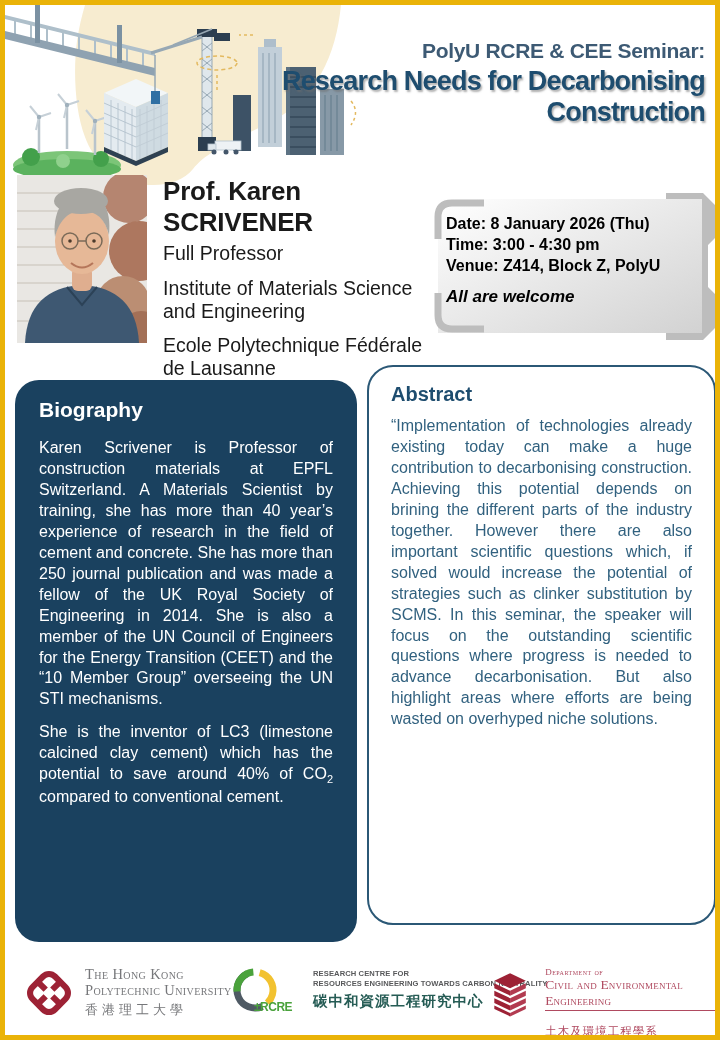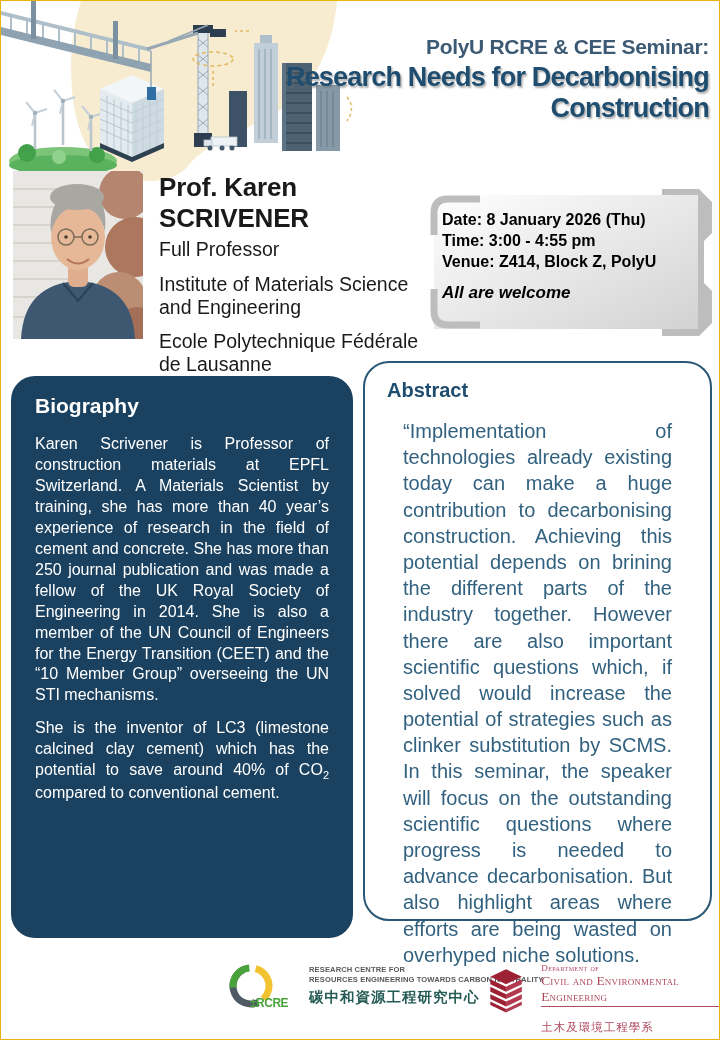--- a/index.html
+++ b/index.html
@@ -1,19 +1,19 @@
 <!DOCTYPE html>
 <html style="--kicker: #3d5a74; --title: #1e4d6f; --bio-bg: #1a415f; --abs-border: #2b5876; --abs-text: #31617f; --cream: #f7ecd0; --polyu-red: #9d2235; --polyu-gray: #76777a; --cee-rose: #b04a60; --rcre-green: #4aa23c; --rcre-yellow: #f2c230; --rcre-slate: #4f5a64; --rcre-teal: #265c55;"><head>
 <meta charset="utf-8">
 <style>
   * { box-sizing: border-box; }
   body { margin: 0; background: #ffffff; font-family: "Liberation Sans", sans-serif; }
   #poster {
     position: relative; width: 720px; height: 1040px; margin: 0 auto;
-    background: #ffffff; overflow: hidden; border: 1px solid #eab308;
+    background: #ffffff; overflow: hidden; border: 5px solid #eab308;
   }
 
   
   .illus { position: absolute; left: 0; top: 0; width: 400px; height: 190px; }
   .head-text { position: absolute; right: 10px; top: 34px; text-align: right; }
   .kicker {
     font-size: 21px; font-weight: 700; color: var(--kicker, #3d5a74);
     letter-spacing: -0.3px; margin-bottom: 3px;
   }
   .title {
@@ -45,21 +45,21 @@
   .bio-panel h2 { margin: 0 0 16px; font-size: 21px; font-weight: 700; }
   .bio-panel p { margin: 0 0 12px; font-size: 16px; line-height: 1.31; text-align: justify; }
   .bio-panel sub { font-size: 11px; }
 
   .abs-panel {
     position: absolute; left: 362px; top: 360px; width: 349px; height: 560px;
     background: #ffffff; border: 2px solid var(--abs-border, #2b5876);
     border-radius: 26px; padding: 16px 22px;
   }
   .abs-panel h2 { margin: 0 0 10px; font-size: 20px; font-weight: 700; color: var(--title, #1e4d6f); }
-  .abs-panel p { margin: 16px; font-size: 20px; line-height: 1.31; text-align: justify; color: var(--abs-text, #31617f); }
+  .abs-panel p { margin: 0; font-size: 16px; line-height: 1.31; text-align: justify; color: var(--abs-text, #31617f); }
 
   
   .footer { position: absolute; left: 0; top: 952px; width: 720px; height: 80px; }
   .logo { position: absolute; display: flex; align-items: center; }
   .polyu { left: 16px; top: 8px; gap: 8px; }
   .polyu-text { font-family: "Liberation Serif", serif; color: var(--polyu-gray, #76777a); }
   .polyu-text .en { font-variant: small-caps; font-size: 14.5px; line-height: 1.05; letter-spacing: 0.4px; }
   .polyu-text .cn { font-size: 13px; letter-spacing: 4px; margin-top: 3px; }
 
   .rcre { left: 226px; top: 6px; gap: 6px; align-items: center; }
@@ -205,39 +205,52 @@
           <stop offset="1" stop-color="#d2d2d2"></stop>
         </linearGradient>
       </defs>
       <polygon points="236,2 273,2 286,15 286,46 278,54 278,96 286,104 286,136 273,149 236,149" fill="#bdbdbd"></polygon>
       <rect x="8" y="8" width="264" height="134" fill="url(#dg)"></rect>
       <path d="M8,48 L8,26 Q8,12 22,12 L54,12" fill="none" stroke="#bdbdbd" stroke-width="7"></path>
       <path d="M8,102 L8,124 Q8,138 22,138 L54,138" fill="none" stroke="#bdbdbd" stroke-width="7"></path>
     </svg>
     <div class="event-text">
       <div class="ln">Date: 8 January 2026 (Thu)</div>
-      <div class="ln">Time: 3:00 - 4:55 pm</div>
+      <div class="ln">Time: 3:00 - 4:30 pm</div>
       <div class="ln">Venue: Z414, Block Z, PolyU</div>
       <div class="welcome">All are welcome</div>
     </div>
   </div>
 
   <div class="bio-panel">
     <h2>Biography</h2>
     <p>Karen Scrivener is Professor of construction materials at EPFL Switzerland. A Materials Scientist by training, she has more than 40 year’s experience of research in the field of cement and concrete. She has more than 250 journal publication and was made a fellow of the UK Royal Society of Engineering in 2014. She is also a member of the UN Council of Engineers for the Energy Transition (CEET) and the “10 Member Group” overseeing the UN STI mechanisms.</p>
     <p><span>She is the inventor of LC3 (limestone calcined clay cement) which has the potential to save around 40% of CO</span><sub>2</sub><span> compared to conventional cement.</span></p>
   </div>
 
   <div class="abs-panel">
     <h2>Abstract</h2>
     <p>“Implementation of technologies already existing today can make a huge contribution to decarbonising construction. Achieving this potential depends on brining the different parts of the industry together.  However there are also important scientific questions which, if solved would increase the potential of strategies such as clinker substitution by SCMS. In this seminar, the speaker will focus on the outstanding scientific questions where progress is needed to advance decarbonisation. But also highlight areas where efforts are being wasted on overhyped niche solutions.</p>
   </div>
 
   <div class="footer">
 
+    <div class="logo polyu">
+      <svg width="56" height="56" viewBox="0 0 60 60" aria-hidden="true">
+        <g transform="rotate(45 30 30)" stroke="#9d2235" fill="none" stroke-width="6.5">
+          <rect x="13" y="13" width="34" height="34" rx="9"></rect>
+          <path d="M30,13 v12 M13,30 h12 M30,47 v-12 M47,30 h-12"></path>
+        </g>
+      </svg>
+      <div class="polyu-text">
+        <div class="en">The Hong Kong</div>
+        <div class="en">Polytechnic University</div>
+        <div class="cn">香港理工大學</div>
+      </div>
+    </div>
 
     <div class="logo rcre">
       <div class="rcre-mark">
         <svg width="52" height="54" viewBox="0 0 52 54" aria-hidden="true">
           <circle cx="24" cy="27" r="18" fill="none" stroke="#4f5a64" stroke-width="7" stroke-dasharray="56 57.1" transform="rotate(66 24 27)"></circle>
           <circle cx="24" cy="27" r="18" fill="none" stroke="#4aa23c" stroke-width="7" stroke-dasharray="28 85.1" transform="rotate(175 24 27)"></circle>
           <circle cx="24" cy="27" r="18" fill="none" stroke="#f2c230" stroke-width="7" stroke-dasharray="38 75.1" transform="rotate(-75 24 27)"></circle>
         </svg>
         <span class="rcre-acronym">±RCRE</span>
       </div>

